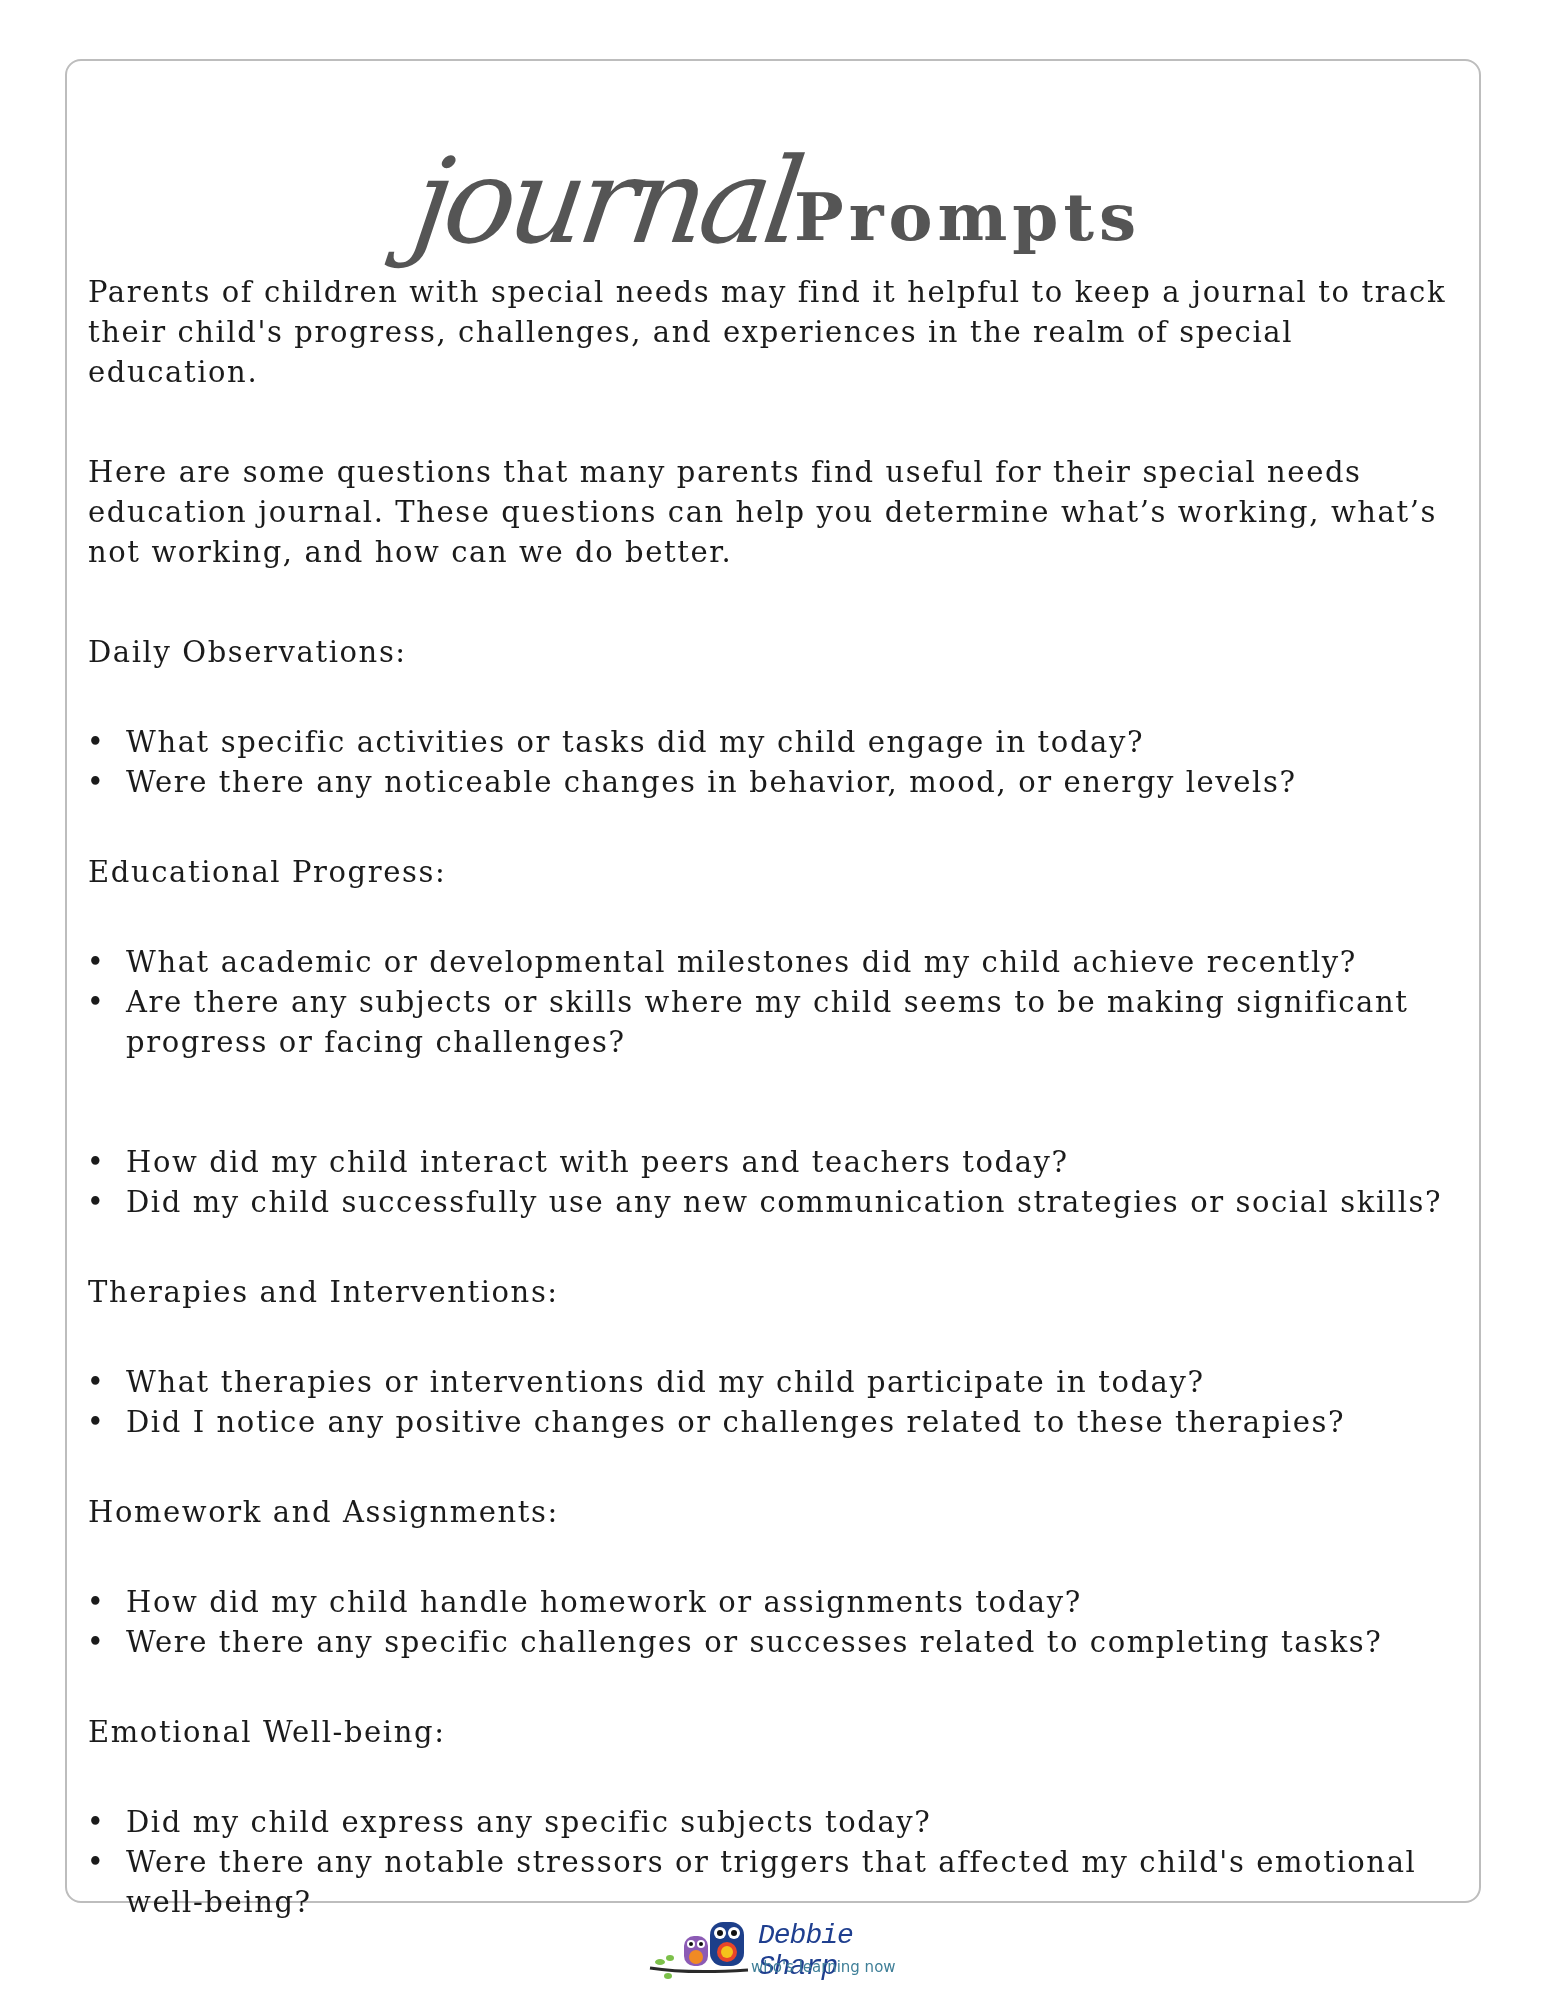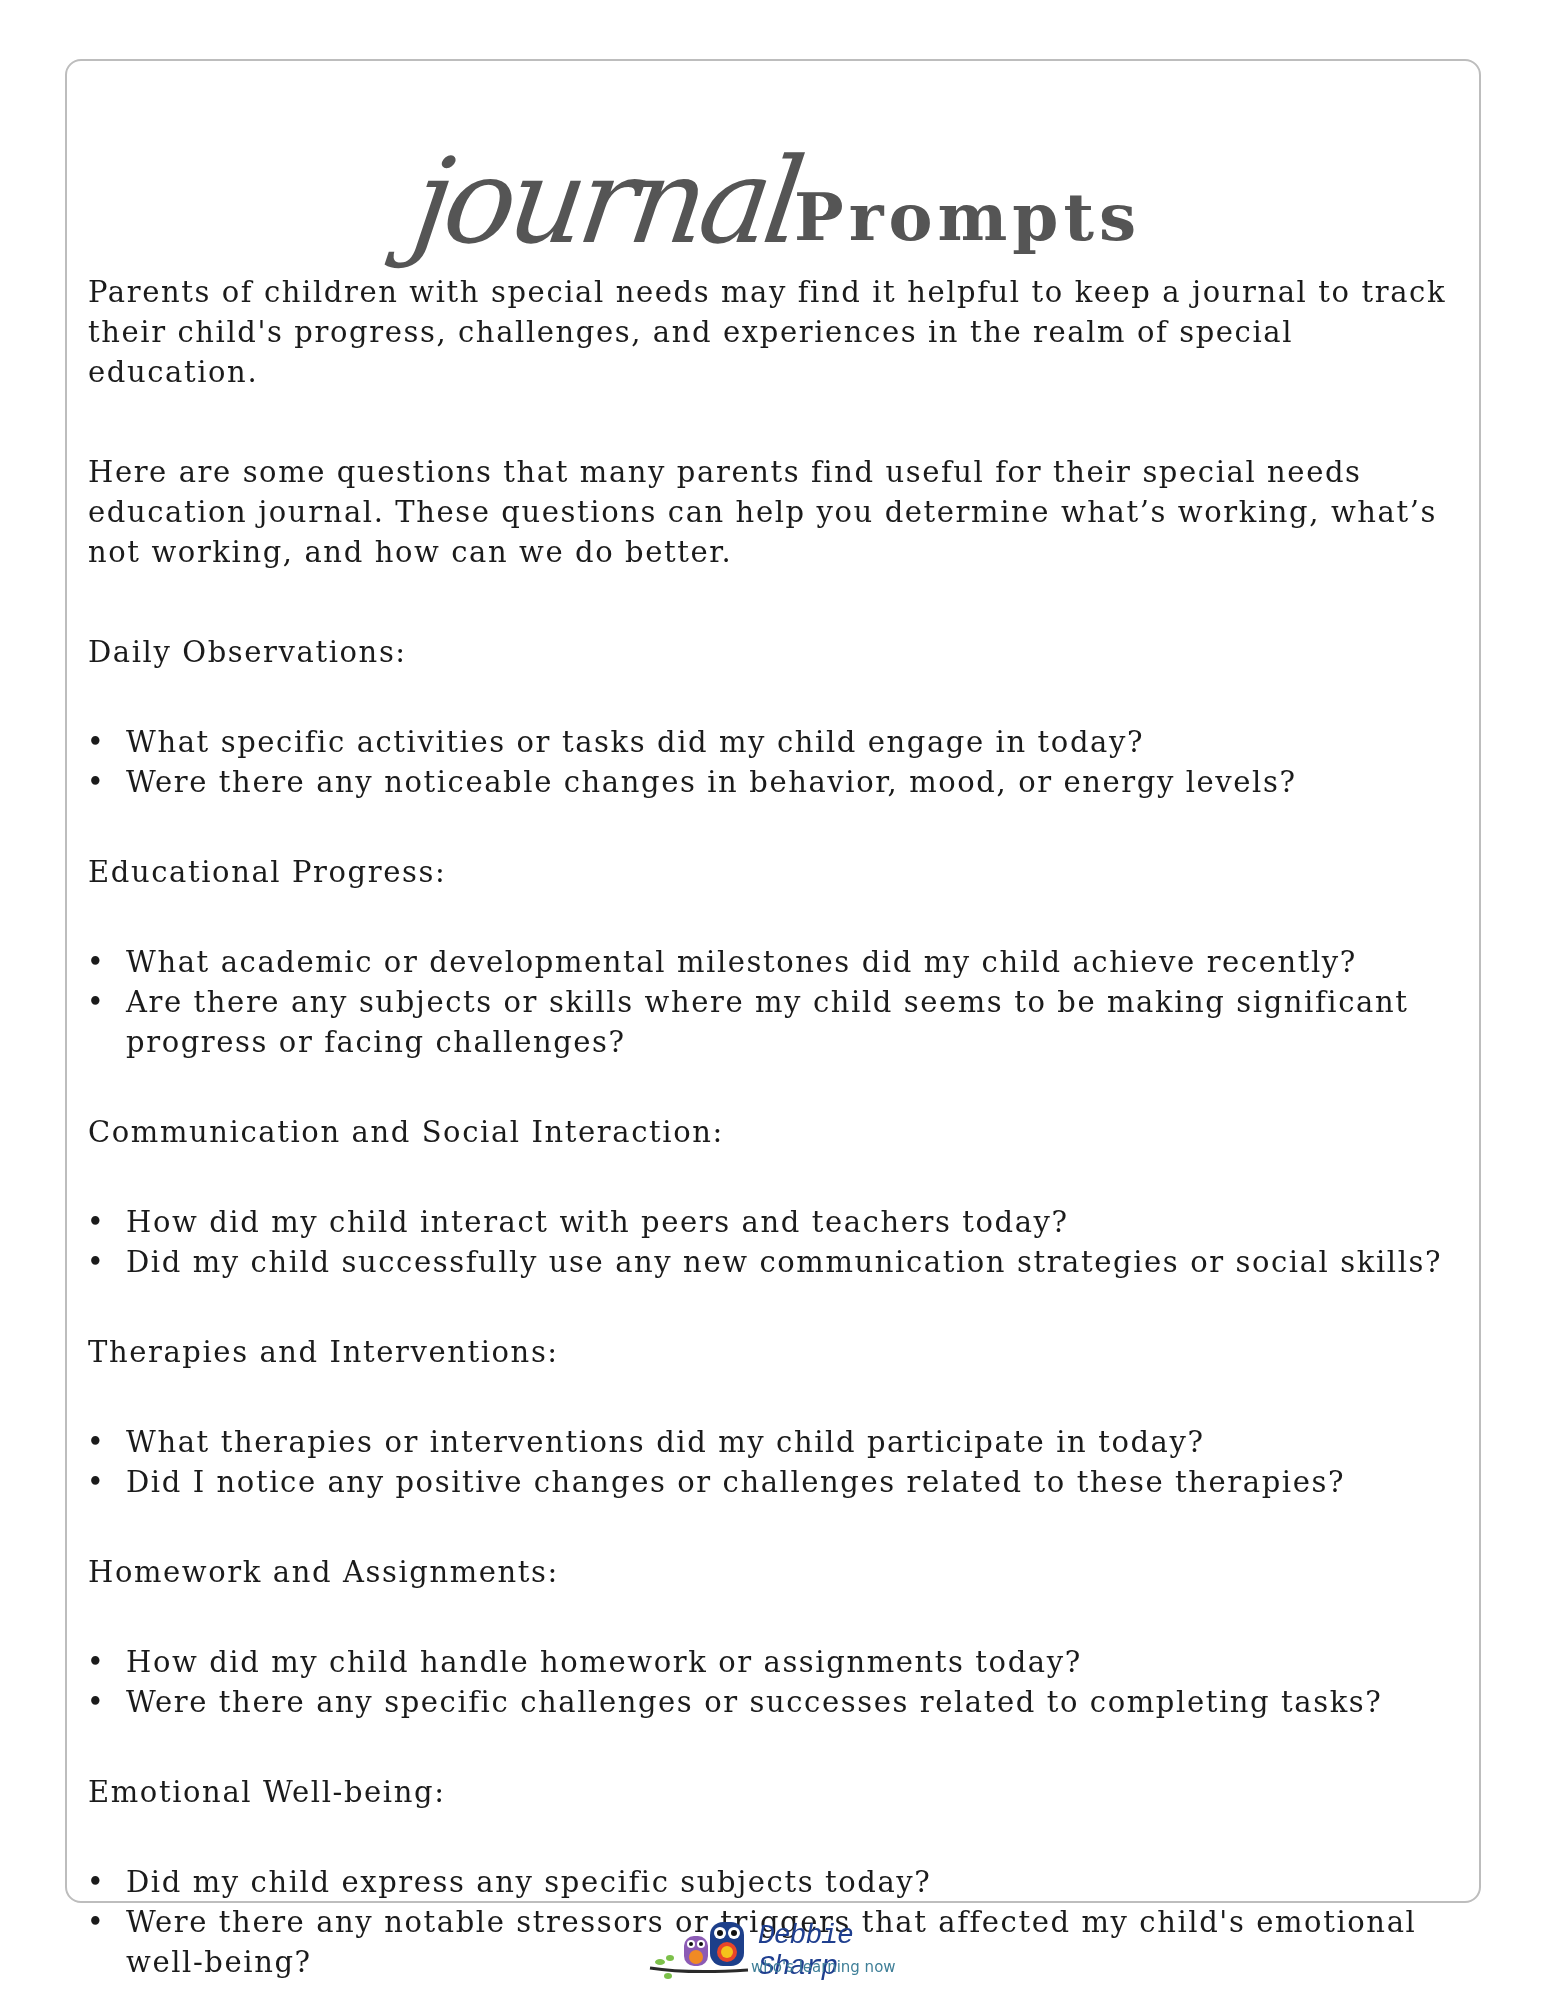--- a/index.html
+++ b/index.html
@@ -42,21 +42,20 @@
         <li><span class="bullet">•</span><span>Were there any noticeable changes in behavior, mood, or energy levels?</span></li>
       </ul>
       <div class="gap"></div>
       <p>Educational Progress:</p>
       <div class="gap"></div>
       <ul>
         <li><span class="bullet">•</span><span>What academic or developmental milestones did my child achieve recently?</span></li>
         <li><span class="bullet">•</span><span>Are there any subjects or skills where my child seems to be making significant progress or facing challenges?</span></li>
       </ul>
       <div class="gap"></div>
-      <p>Communication and Social Interaction:</p>
       <div class="gap"></div>
       <ul>
         <li><span class="bullet">•</span><span>How did my child interact with peers and teachers today?</span></li>
         <li><span class="bullet">•</span><span>Did my child successfully use any new communication strategies or social skills?</span></li>
       </ul>
       <div class="gap"></div>
       <p>Therapies and Interventions:</p>
       <div class="gap"></div>
       <ul>
         <li><span class="bullet">•</span><span>What therapies or interventions did my child participate in today?</span></li>

